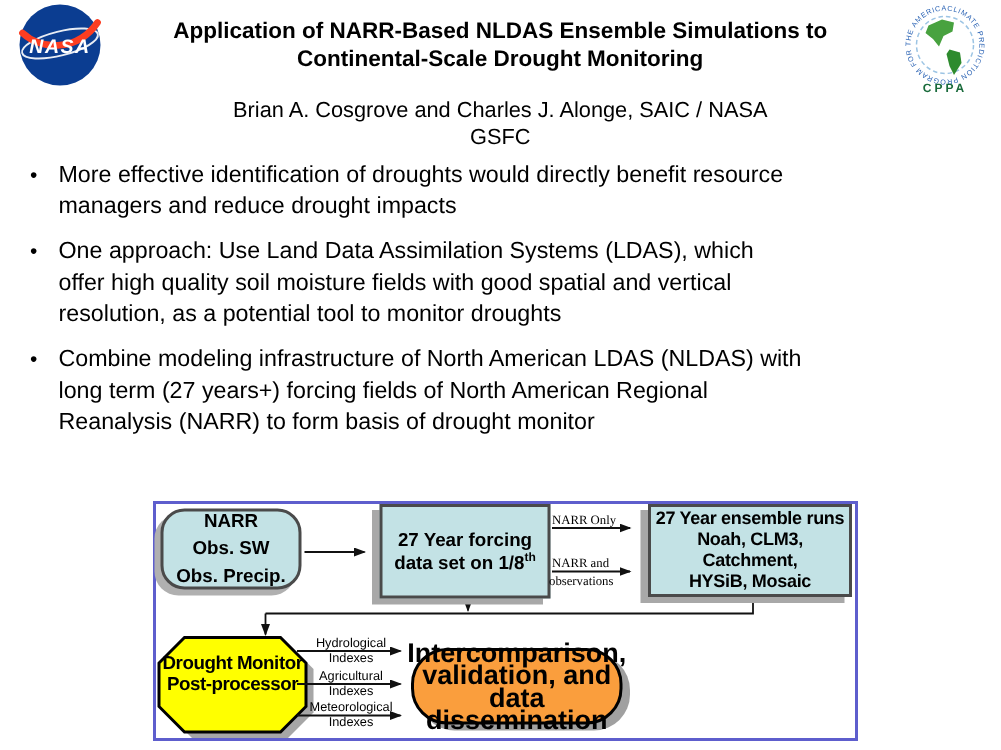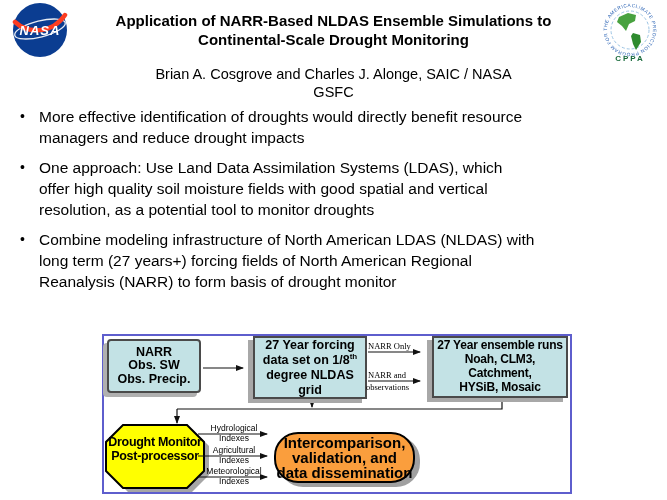--- a/index.html
+++ b/index.html
@@ -19,32 +19,32 @@
   .bullet-item { display:flex; margin-bottom:9px; }
   .bullet-glyph { flex:none; width:19px; font-size:14px; line-height:21px; }
   .bullet-lines { font-size:15.5px; line-height:21px; }
   
   .diagram { position:absolute; left:102px; top:334px; width:466px; height:156px;
              border:2px solid #5E5ECD; background:#fff; }
   .flow-svg { position:absolute; left:0; top:0; }
   .node { position:absolute; display:flex; flex-direction:column; align-items:center;
           justify-content:center; text-align:center; font-weight:bold; }
   .blue { background:#C3E2E5; border:2px solid #4A4A4A; }
-  .node-narr { left:3px; top:3px; width:90px; height:50px; border-radius:4px;
-               font-size:12.5px; line-height:13.5px; box-shadow:-4px 4px 0 #B0B0B0; }
+  .node-narr { left:3px; top:3px; width:90px; height:50px; border-radius:16px;
+               font-size:12.5px; line-height:13.5px; box-shadow:-4px 4px 0 #B0B0B0;justify-content:space-between; }
   .node-forcing { left:149px; top:0px; width:110px; height:59px;
                   font-size:12.5px; line-height:15px; box-shadow:-5px 4px 0 #A8A8A8; }
   .node-forcing sup { font-size:8px; line-height:0; }
   .node-ensemble { left:328px; top:0px; width:132px; height:58px;
                    font-size:12px; line-height:13.8px; letter-spacing:-0.2px;
                    box-shadow:-5px 4px 0 #A8A8A8; }
   .node-octagon-text { left:2px; top:89px; width:98px; height:48px;
                        font-size:12.5px; line-height:14px; letter-spacing:-0.3px; }
   .node-orange { left:170px; top:96px; width:137px; height:47px; border-radius:24px;
-                 background:#FA9E3D; border:2px solid #000; font-size:15px;
+                 background:#FA9E3D; border:2px solid #000; font-size:18px;
                  line-height:15px; box-shadow:5px 4px 0 #A0A0A0; }
   .lbl { position:absolute; font-size:8.5px; line-height:10px; white-space:nowrap;font-family:Liberation Serif, serif; }
   .lbl-narr-only { left:264px; top:5px; }
   .lbl-narr-and { left:264px; top:34px; }
   .lbl-observations { left:262px; top:46px; }
   .idx-label { position:absolute; left:88px; width:84px; text-align:center;
                font-size:8.5px; line-height:10px; }
   .idx-1 { top:87px; } .idx-2 { top:109px; } .idx-3 { top:130px; }
 </style>
 </head>
@@ -134,21 +134,20 @@
 
     <div class="node blue node-narr">
       <div>NARR</div>
       <div>Obs. SW</div>
       <div>Obs. Precip.</div>
     </div>
 
     <div class="node blue node-forcing">
       <div>27 Year forcing</div>
       <div><span>data set on 1/8</span><sup>th</sup></div>
-      <div>degree NLDAS grid</div>
     </div>
 
     <div class="node blue node-ensemble">
       <div>27 Year ensemble runs</div>
       <div>Noah, CLM3,</div>
       <div>Catchment,</div>
       <div>HYSiB, Mosaic</div>
     </div>
 
     <div class="lbl lbl-narr-only">NARR Only</div>

